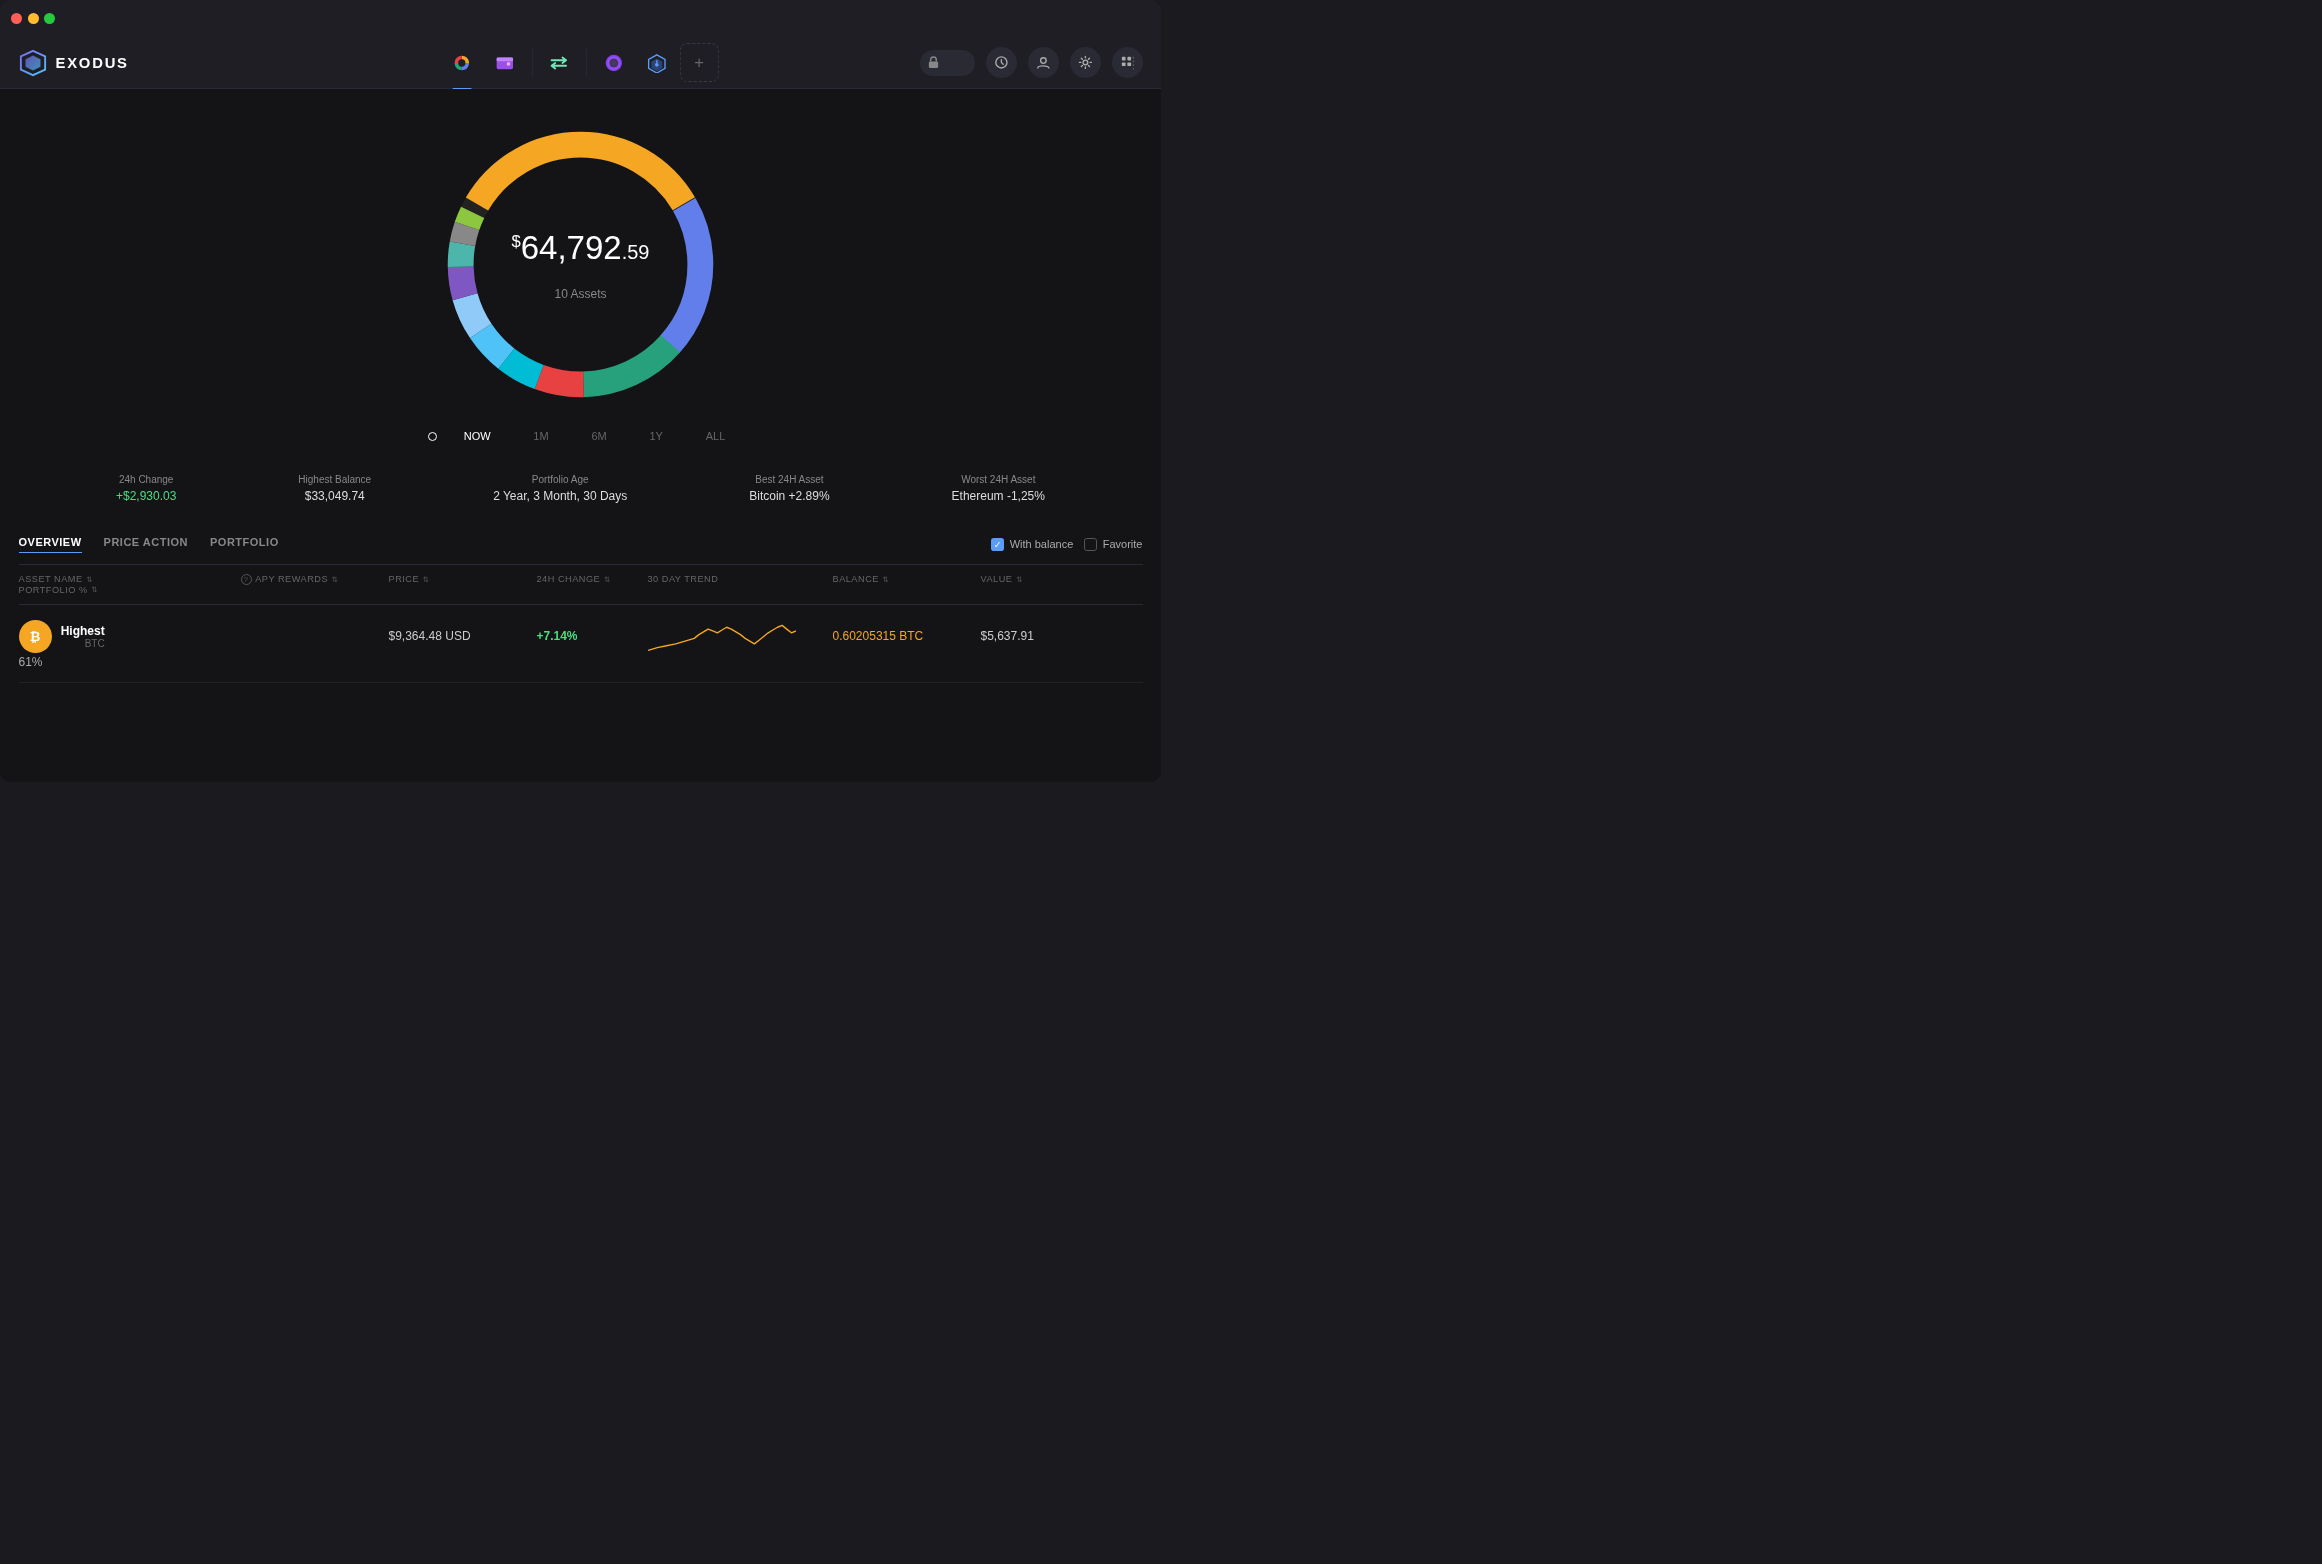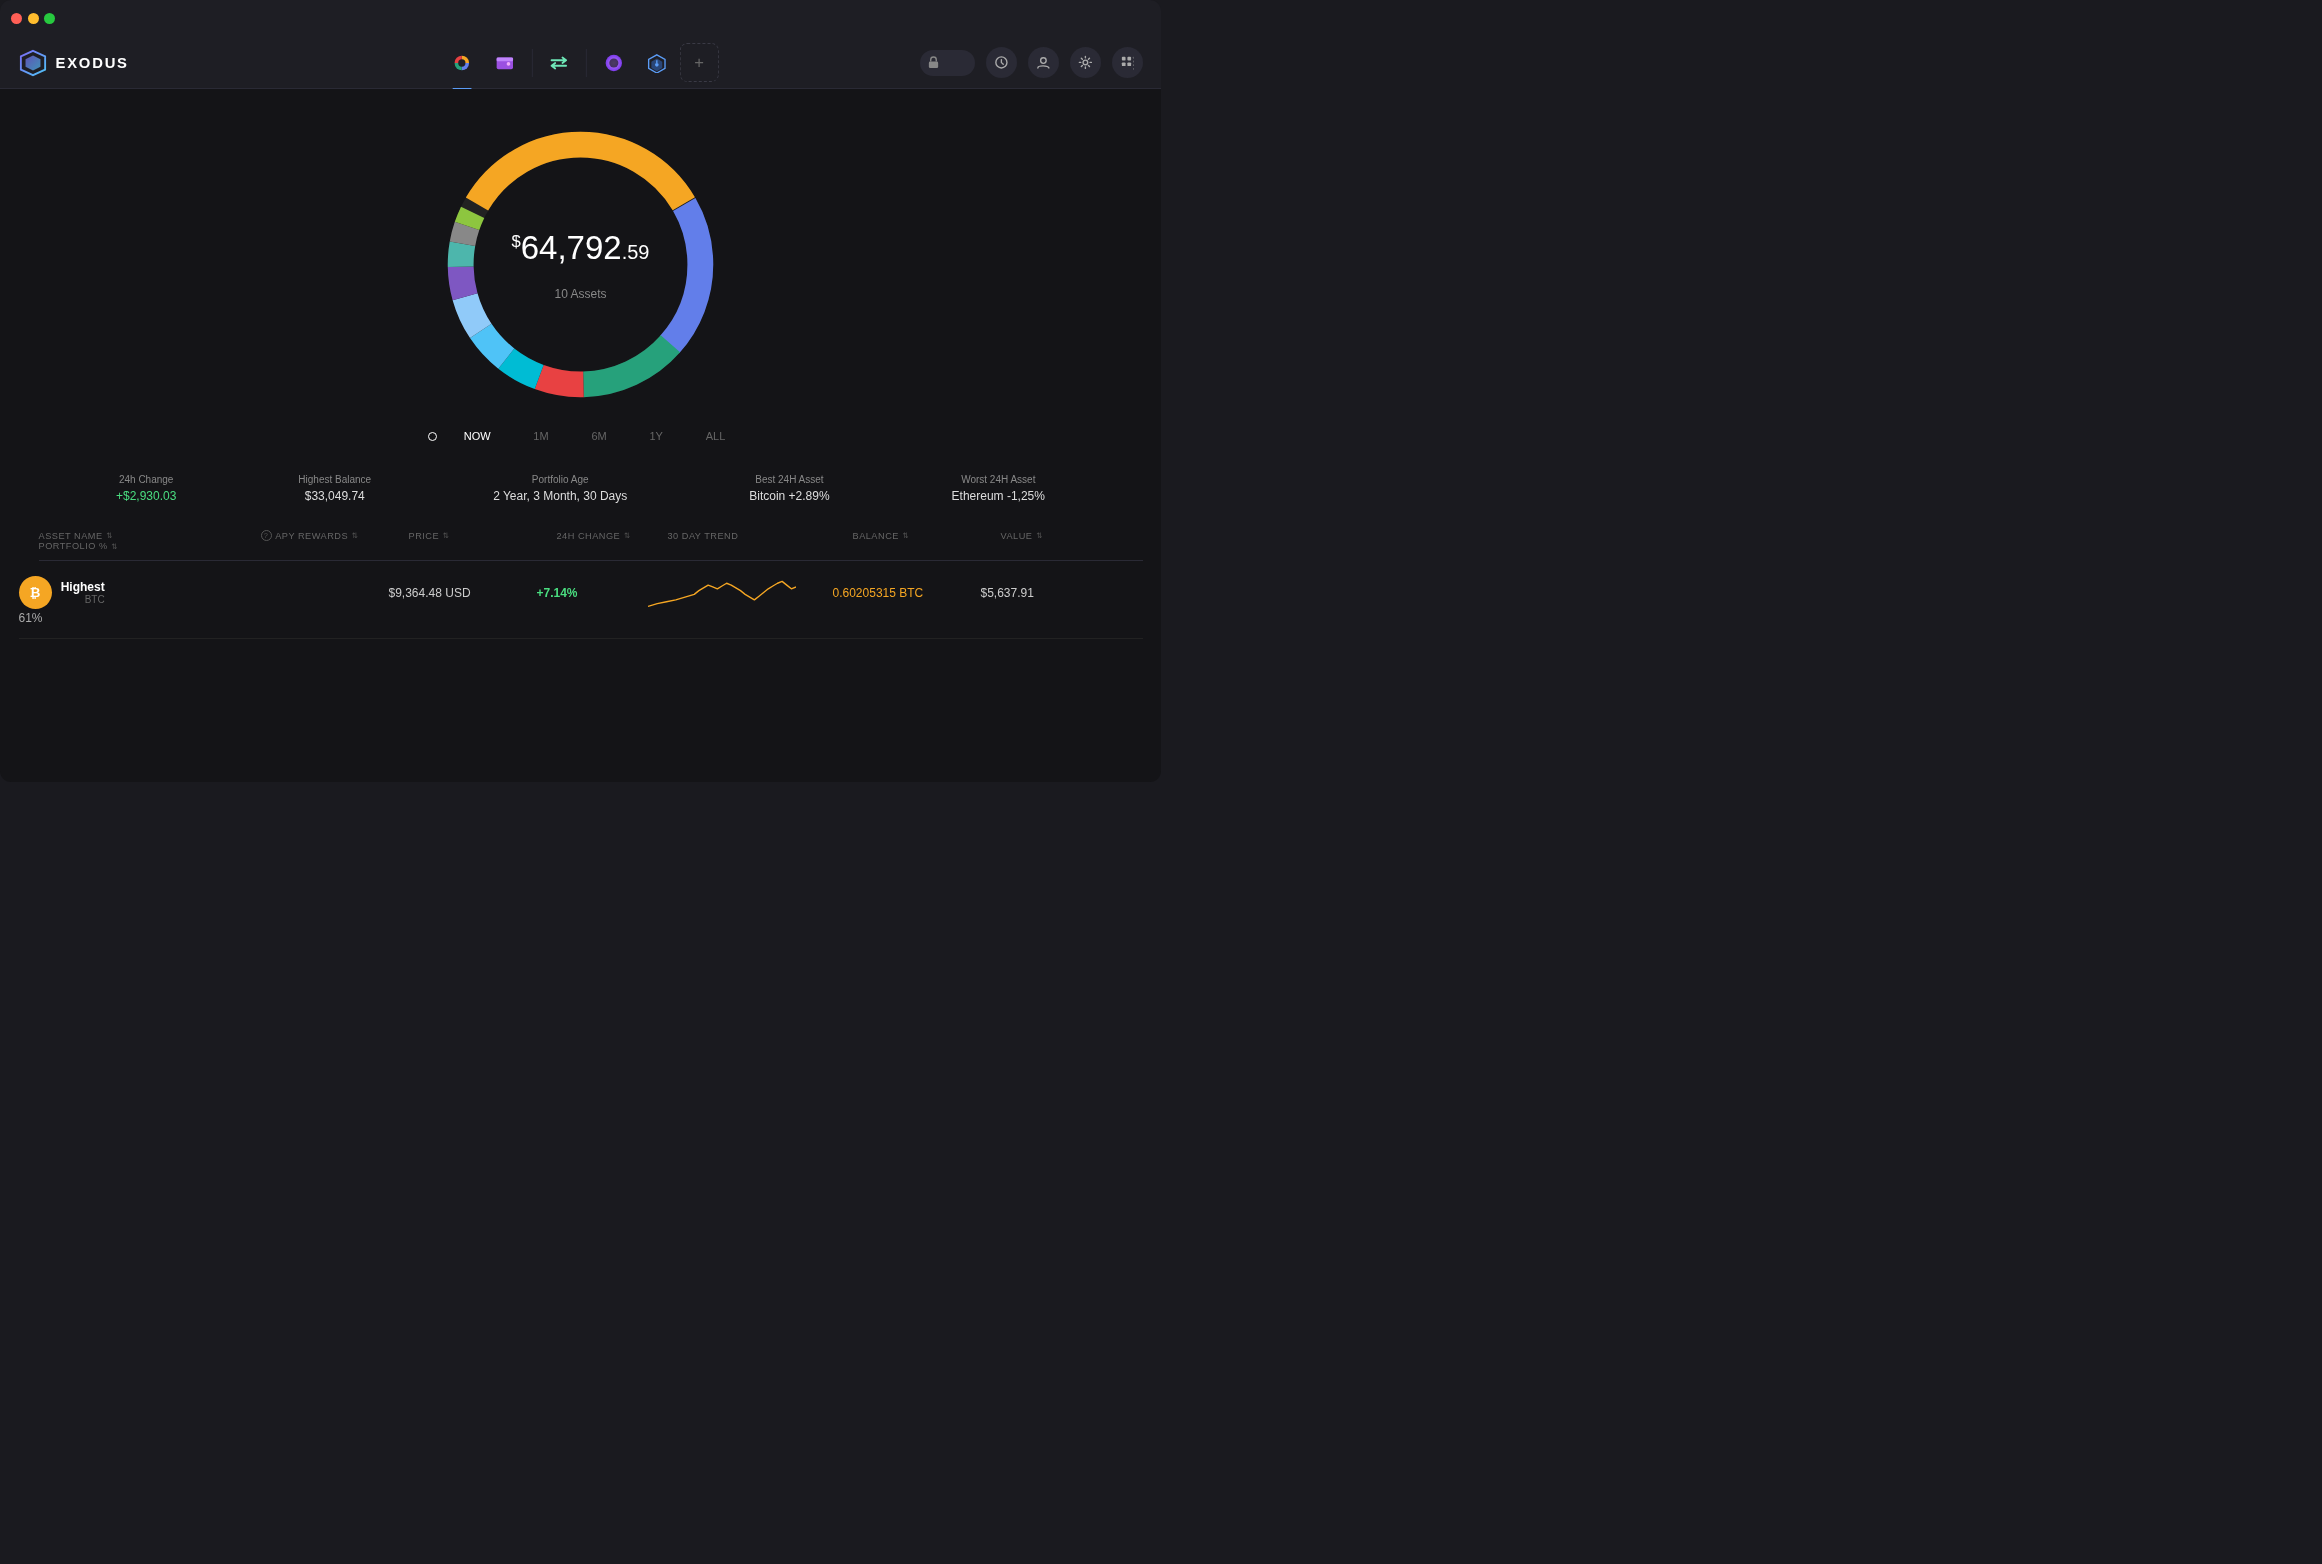--- a/index.html
+++ b/index.html
@@ -267,21 +267,20 @@
       border: 0.9px solid #555;
       background: transparent;
     }
 
     
     .table-header {
       display: grid;
       grid-template-columns: 222px 148px 148px 111px 185px 148px 111px;
       padding: 9.2px 0;
       border-bottom: 0.9px solid #2a2a35;
-      margin-left: 20px;
     }
     .th {
       font-size: 9.2px;
       color: #666;
       text-transform: uppercase;
       letter-spacing: 0.5px;
       display: flex;
       align-items: center;
       gap: 3.7px;
     }
@@ -526,20 +525,35 @@
       <div class="stat-value">Bitcoin +2.89%</div>
     </div>
     <div class="stat-item">
       <div class="stat-label">Worst 24H Asset</div>
       <div class="stat-value">Ethereum -1,25%</div>
     </div>
   </div>
 
   <div class="table-section">
 
+    <div class="table-tabs">
+      <div class="table-tab active">OVERVIEW</div>
+      <div class="table-tab">PRICE ACTION</div>
+      <div class="table-tab">PORTFOLIO</div>
+      <div class="table-filters">
+        <div class="filter-checkbox">
+          <div class="checkbox-box checkbox-checked">✓</div>
+          <span>With balance</span>
+        </div>
+        <div class="filter-checkbox">
+          <div class="checkbox-box checkbox-unchecked"></div>
+          <span>Favorite</span>
+        </div>
+      </div>
+    </div>
 
     <div class="table-header">
       <div class="th">
         <span>ASSET NAME</span>
         <span class="sort-icon">⇅</span>
       </div>
       <div class="th">
         <span style="width:11px;height:11px;border-radius:50%;border:0.9px solid #555;display:inline-flex;align-items:center;justify-content:center;font-size:7.4px;color:#555;">?</span>
         <span>APY REWARDS</span>
         <span class="sort-icon">⇅</span>

